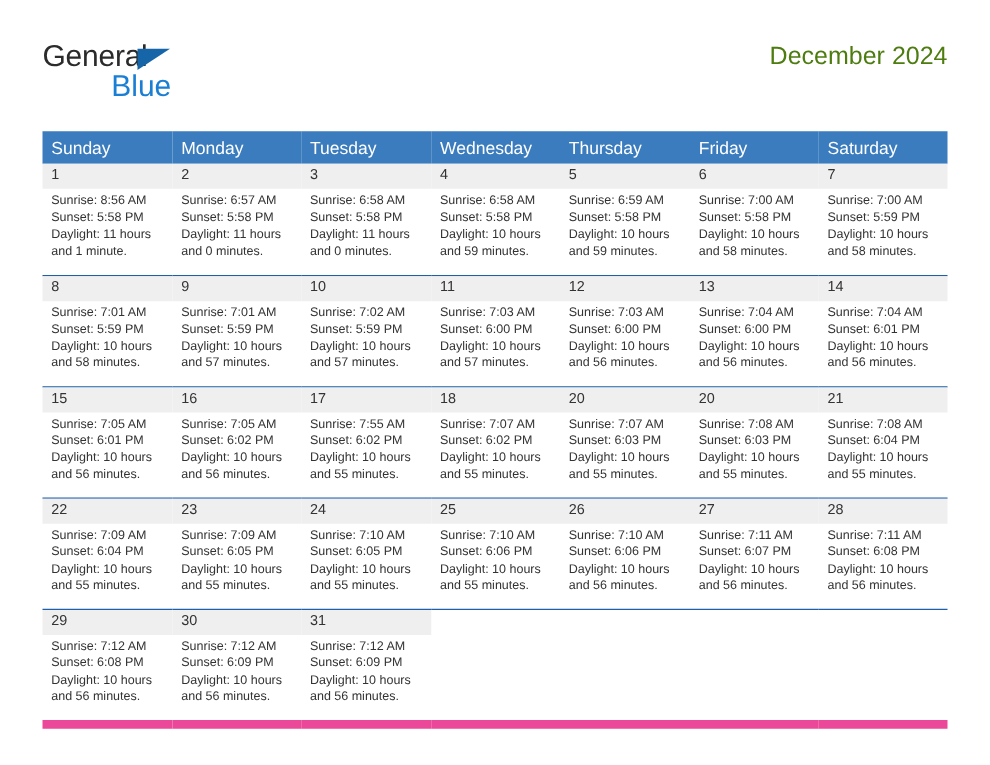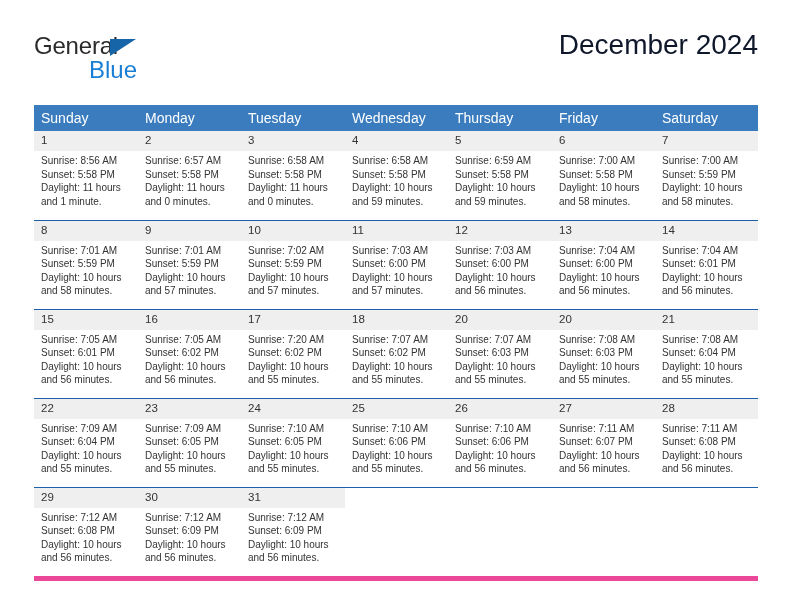--- a/index.html
+++ b/index.html
@@ -66,22 +66,22 @@
     line-height: 26px;
   }
 
   .title-block {
     position: absolute;
     right: 34px;
     top: 28px;
     text-align: right;
   }
   .cal-title {
-    font-size: 28px;
-    color: #0f172a;
+    font-size: 20px;
+    color: #4d7c0f;
     line-height: 34px;
     white-space: nowrap;
   }
   .cal-subtitle {
     margin-top: 5px;
     font-size: 14px;
     color: #222222;
     line-height: 18px;
     white-space: nowrap;
   }
@@ -110,21 +110,21 @@
     padding: 0;
     vertical-align: top;
     border-top: 1px solid #1f5fa9;
     height: 89px;
     box-sizing: border-box;
   }
   .week-row:first-of-type > td {
     border-top: none;
   }
   .calendar tbody tr:last-child > td {
-    border-bottom: 5px solid #ec4899;
+    border-bottom: 7px solid #ec4899;
   }
 
   .cell {
     position: relative;
     height: 88px;
     box-sizing: border-box;
   }
   .daynum {
     background: #efefef;
     color: #333333;
@@ -353,21 +353,21 @@
                 <div>Sunrise: 7:05 AM</div>
                 <div>Sunset: 6:02 PM</div>
                 <div class="daylight">Daylight: 10 hours and 56 minutes.</div>
               </div>
             </div>
           </td>
           <td>
             <div class="cell">
               <div class="daynum">17</div>
               <div class="info">
-                <div>Sunrise: 7:20 AM</div>
+                <div>Sunrise: 7:55 AM</div>
                 <div>Sunset: 6:02 PM</div>
                 <div class="daylight">Daylight: 10 hours and 55 minutes.</div>
               </div>
             </div>
           </td>
           <td>
             <div class="cell">
               <div class="daynum">18</div>
               <div class="info">
                 <div>Sunrise: 7:07 AM</div>

